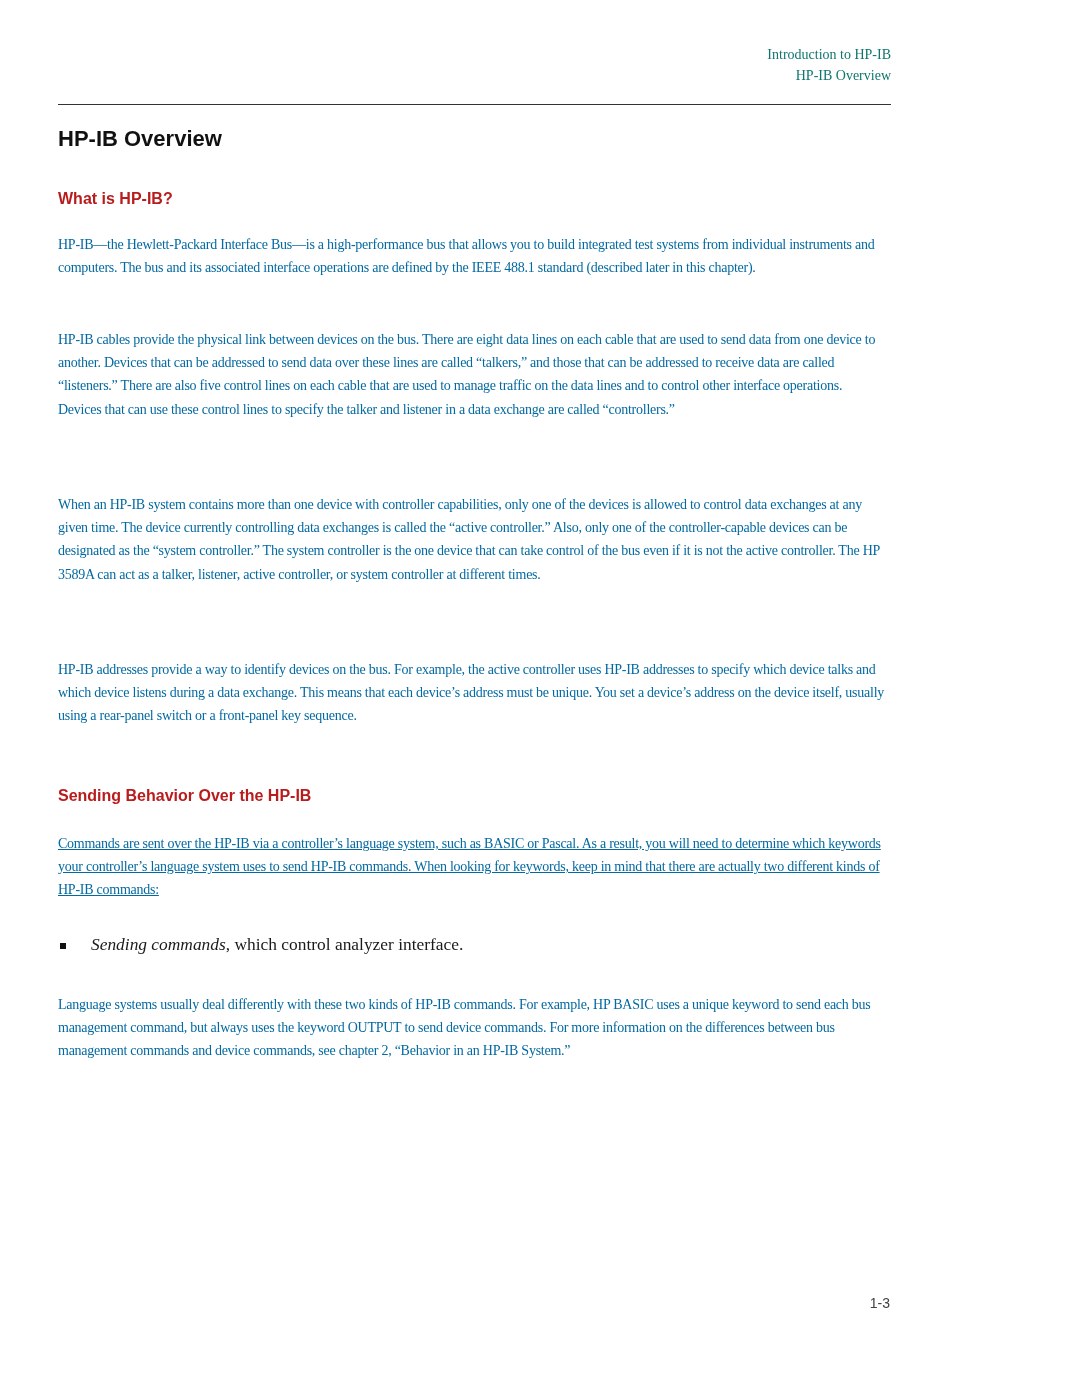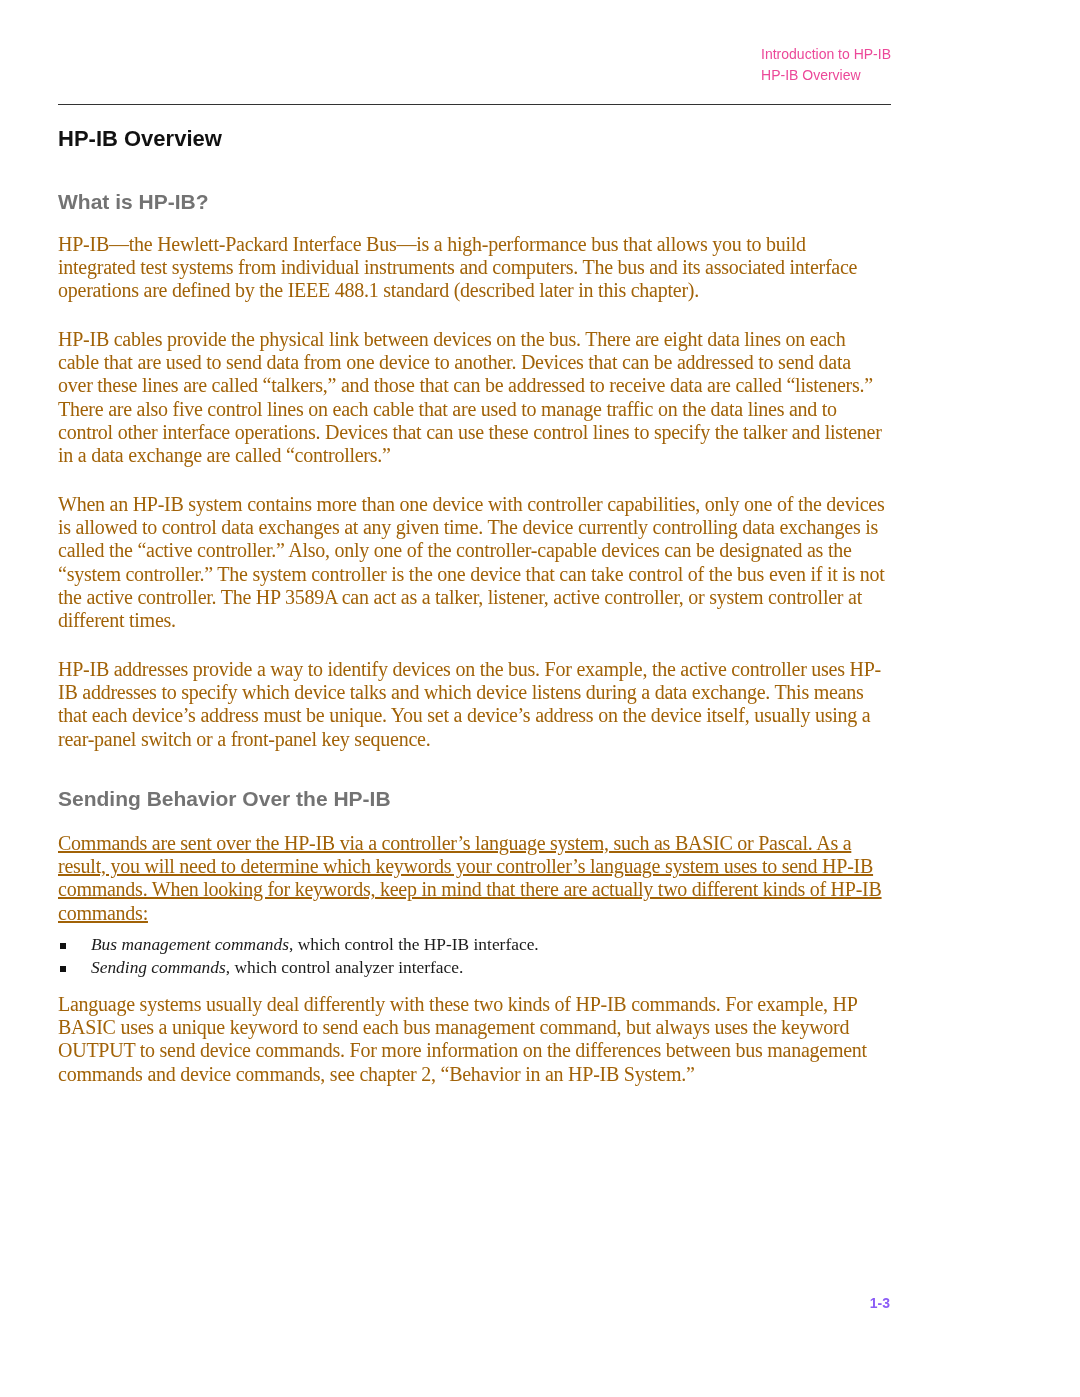--- a/index.html
+++ b/index.html
@@ -1,32 +1,32 @@
 <!DOCTYPE html>
 <html><head>
 <meta charset="utf-8">
 <style>
   html, body { margin: 0; padding: 0; background: #ffffff; }
   body { width: 1080px; height: 1397px; position: relative; overflow: hidden; color: #1a1a1a; }
-  .running-head { position: absolute; right: 189px; top: 44px; text-align: left;
-    font-family: Liberation Sans, sans-serif; font-size: 14px; line-height: 21px; color: #ec4899; }
+  .running-head { position: absolute; right: 189px; top: 44px; text-align: right;
+    font-family: Liberation Serif, serif; font-size: 14px; line-height: 21px; color: #0f766e; }
   .rule { position: absolute; left: 58px; top: 104px; width: 833px; height: 0; border-top: 1.5px solid #333; }
   .page-title { position: absolute; left: 58px; top: 126px; margin: 0;
     font-family: "Liberation Sans", sans-serif; font-weight: bold; font-size: 22px; color: #111; }
   .h2 { position: absolute; left: 58px; margin: 0;
-    font-family: "Liberation Sans", sans-serif; font-weight: bold; font-size: 21px; color: #737373; }
+    font-family: "Liberation Sans", sans-serif; font-weight: bold; font-size: 16px; color: #b91c1c; }
   .para { position: absolute; left: 58px; width: 830px; margin: 0;
-    font-family: "Liberation Serif", serif; font-size: 20px; line-height: 23.2px; color: #a16207;
+    font-family: "Liberation Serif", serif; font-size: 14px; line-height: 23.2px; color: #0369a1;
     letter-spacing: -0.25px; }
   .bullets { position: absolute; left: 58px; top: 933px; width: 820px; margin: 0; padding: 0; list-style: none;
     font-family: "Liberation Serif", serif; font-size: 17.4px; line-height: 23.2px; color: #1a1a1a; }
   .bullets li { position: relative; padding-left: 33px; }
   .bullet-mark { position: absolute; left: 2px; top: 10px; width: 6px; height: 6px; background: #111; }
   .em { font-style: italic; }
-  .folio { position: absolute; right: 190px; top: 1295px; font-family: "Liberation Sans", sans-serif; font-size: 14px; color: #8b5cf6; font-weight: bold; }
+  .folio { position: absolute; right: 190px; top: 1295px; font-family: "Liberation Sans", sans-serif; font-size: 14px; color: #404040; }
 </style>
 </head>
 <body>
 
 <div class="running-head">
   <div>Introduction to HP-IB</div>
   <div>HP-IB Overview</div>
 </div>
 
 <div class="rule"></div>
@@ -40,23 +40,19 @@
 <p class="para" style="top:493px;">When an HP-IB system contains more than one device with controller capabilities, only one of the devices is allowed to control data exchanges at any given time.  The device currently controlling data exchanges is called the “active controller.”  Also, only one of the controller-capable devices can be designated as the “system controller.”  The system controller is the one device that can take control of the bus even if it is not the active controller.  The HP 3589A can act as a talker, listener, active controller, or system controller at different times.</p>
 <p class="para" style="top:658px;">HP-IB addresses provide a way to identify devices on the bus.  For example, the active controller uses HP-IB addresses to specify which device talks and which device listens during a data exchange.  This means that each device’s address must be unique.  You set a device’s address on the device itself, usually using a rear-panel switch or a front-panel key sequence.</p>
 
 <h2 class="h2" style="top:787px;">Sending Behavior Over the HP-IB</h2>
 
 <p class="para" style="top:832px;text-decoration:underline;">Commands are sent over the HP-IB via a controller’s language system, such as BASIC or Pascal.  As a result, you will need to determine which keywords your controller’s language system uses to send HP-IB commands.  When looking for keywords, keep in mind that there are actually two different kinds of HP-IB commands:</p>
 
 <ul class="bullets">
   <li>
     <span class="bullet-mark"></span>
-    <span class="em">Bus management commands</span><span>, which control the HP-IB interface.</span>
-  </li>
-  <li>
-    <span class="bullet-mark"></span>
     <span class="em">Sending commands</span><span>, which control analyzer interface.</span>
   </li>
 </ul>
 
 <p class="para" style="top:993px;">Language systems usually deal differently with these two kinds of HP-IB commands.  For example, HP BASIC uses a unique keyword to send each bus management command, but always uses the keyword OUTPUT to send device commands.  For more information on the differences between bus management commands and device commands, see chapter 2, “Behavior in an HP-IB System.”</p>
 
 <div class="folio">1-3</div>
 
 </body></html>

